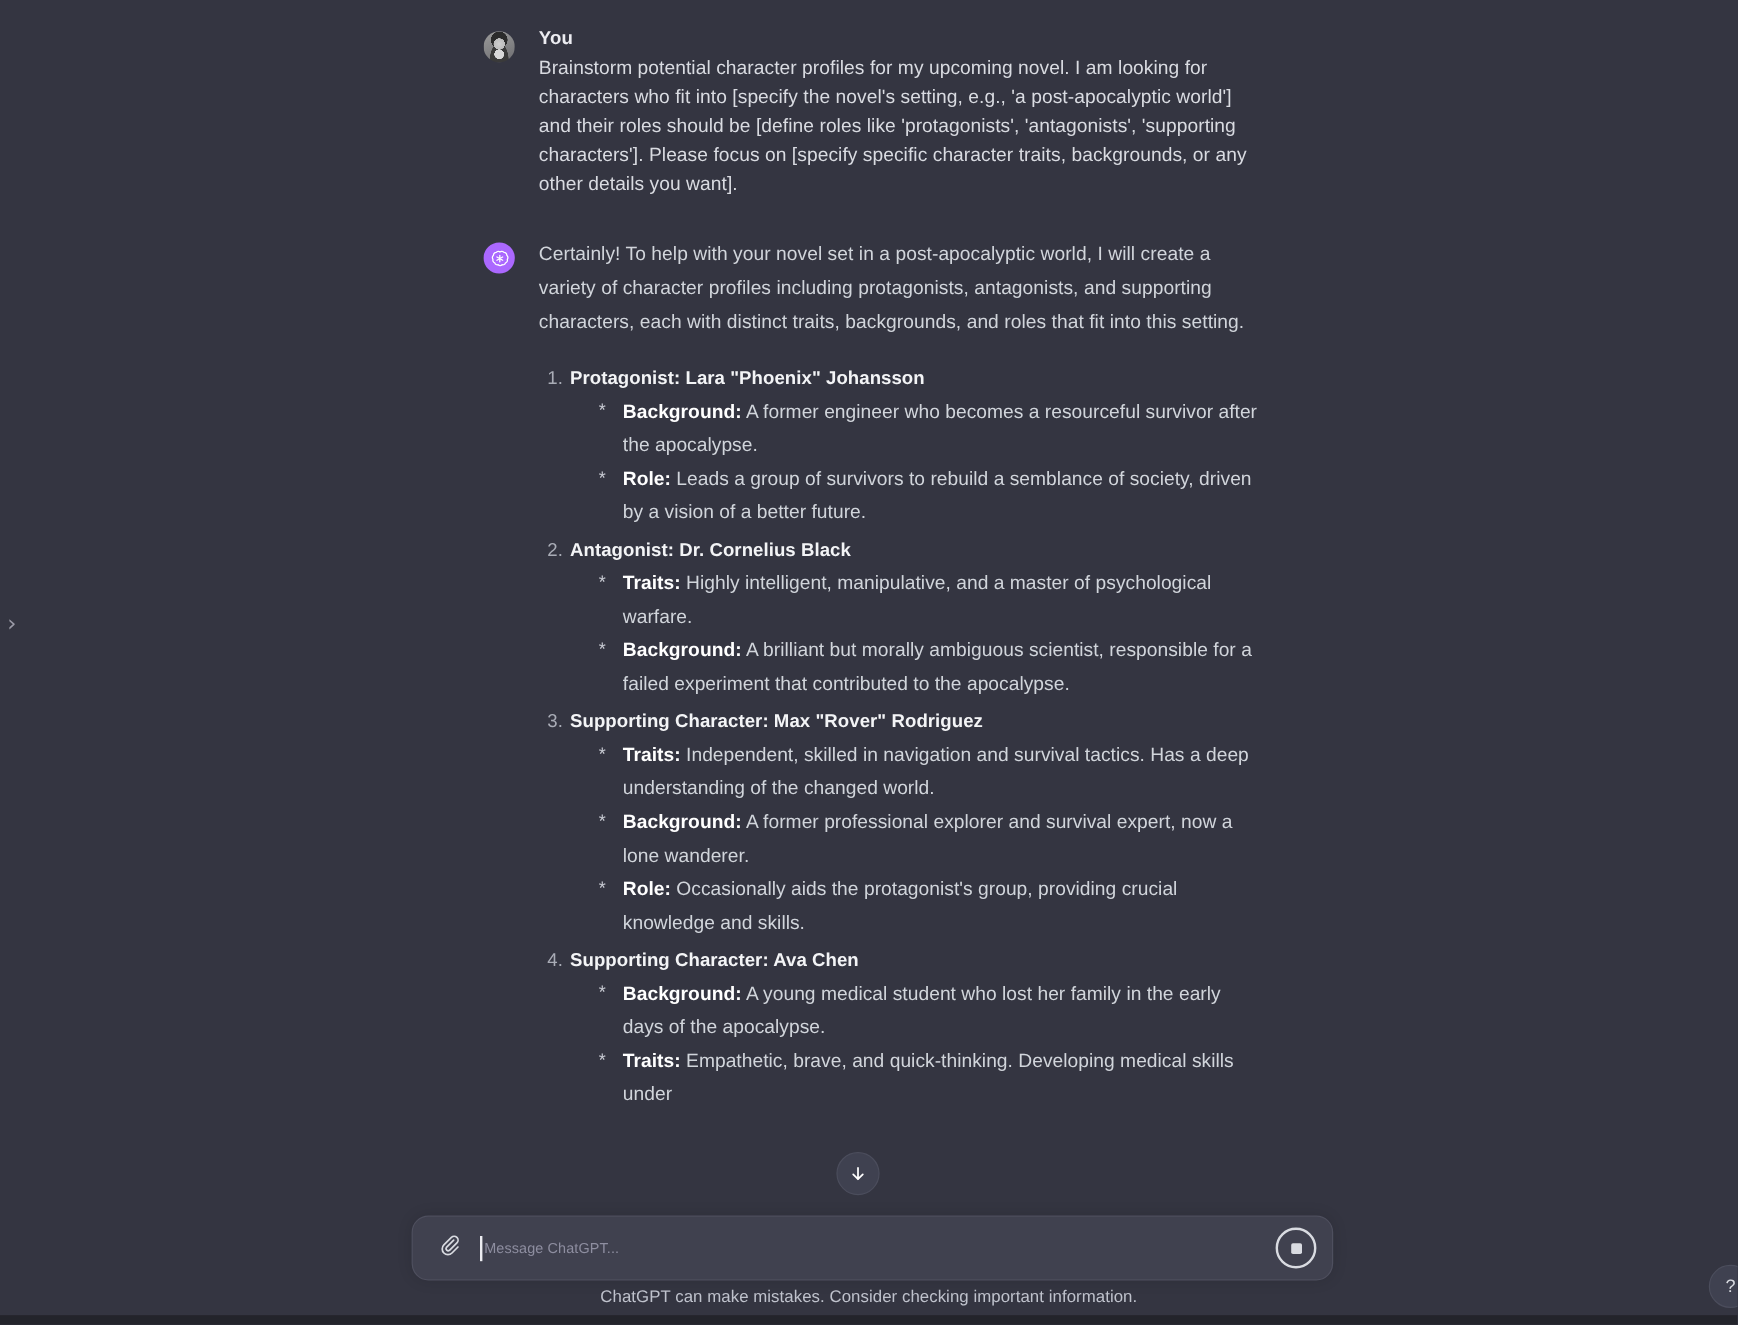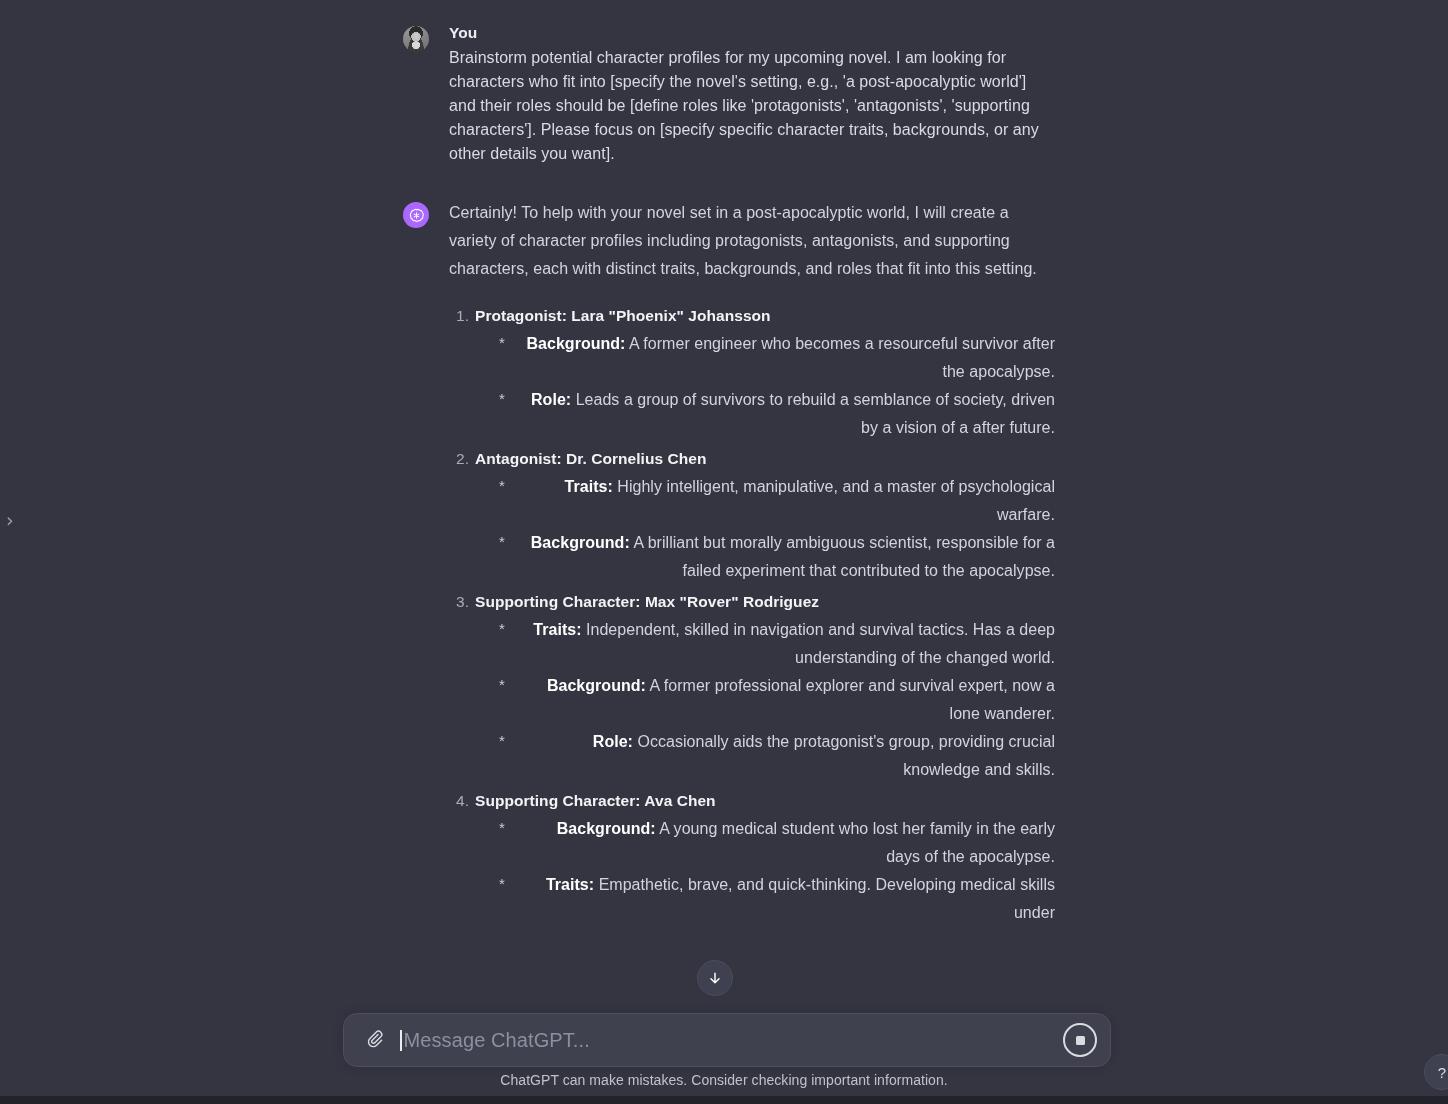--- a/index.html
+++ b/index.html
@@ -143,21 +143,20 @@
     font-weight: bold;
     color: #f3f4f6;
     line-height: 28px;
     letter-spacing: 0.05px;
   }
 
   ul.details {
     list-style: none;
     margin: 0 0 0 0;
     padding: 0 0 0 22px;
-    text-align: right;
   }
   ul.details > li {
     position: relative;
     padding-left: 22px;
     font-size: 16px;
     line-height: 28px;
     color: #d1d5db;
     letter-spacing: 0.03px;
   }
   ul.details > li::before {
@@ -235,21 +234,21 @@
     min-width: 0;
   }
   .caret {
     width: 1.5px;
     height: 21px;
     background: #ececf1;
     margin-right: 2px;
     flex: 0 0 auto;
   }
   .placeholder {
-    font-size: 20px;
+    font-size: 12px;
     color: #8e8ea0;
     line-height: 22px;
     letter-spacing: 0.1px;
     white-space: nowrap;
   }
   .stop-btn {
     width: 30px;
     height: 30px;
     margin-right: 13px;
     border-radius: 50%;
@@ -336,26 +335,26 @@
       </div>
       <div class="body-col">
         <p class="para">Certainly! To help with your novel set in a post-apocalyptic world, I will create a variety of character profiles including protagonists, antagonists, and supporting characters, each with distinct traits, backgrounds, and roles that fit into this setting.</p>
 
         <ol class="profiles">
 
           <li>
             <span class="profile-title">Protagonist: Lara "Phoenix" Johansson</span>
             <ul class="details">
               <li><b>Background:</b> <span>A former engineer who becomes a resourceful survivor after the apocalypse.</span></li>
-              <li><b>Role:</b> <span>Leads a group of survivors to rebuild a semblance of society, driven by a vision of a after future.</span></li>
+              <li><b>Role:</b> <span>Leads a group of survivors to rebuild a semblance of society, driven by a vision of a better future.</span></li>
             </ul>
           </li>
 
           <li>
-            <span class="profile-title">Antagonist: Dr. Cornelius Chen</span>
+            <span class="profile-title">Antagonist: Dr. Cornelius Black</span>
             <ul class="details">
               <li><b>Traits:</b> <span>Highly intelligent, manipulative, and a master of psychological warfare.</span></li>
               <li><b>Background:</b> <span>A brilliant but morally ambiguous scientist, responsible for a failed experiment that contributed to the apocalypse.</span></li>
             </ul>
           </li>
 
           <li>
             <span class="profile-title">Supporting Character: Max "Rover" Rodriguez</span>
             <ul class="details">
               <li><b>Traits:</b> <span>Independent, skilled in navigation and survival tactics. Has a deep understanding of the changed world.</span></li>

